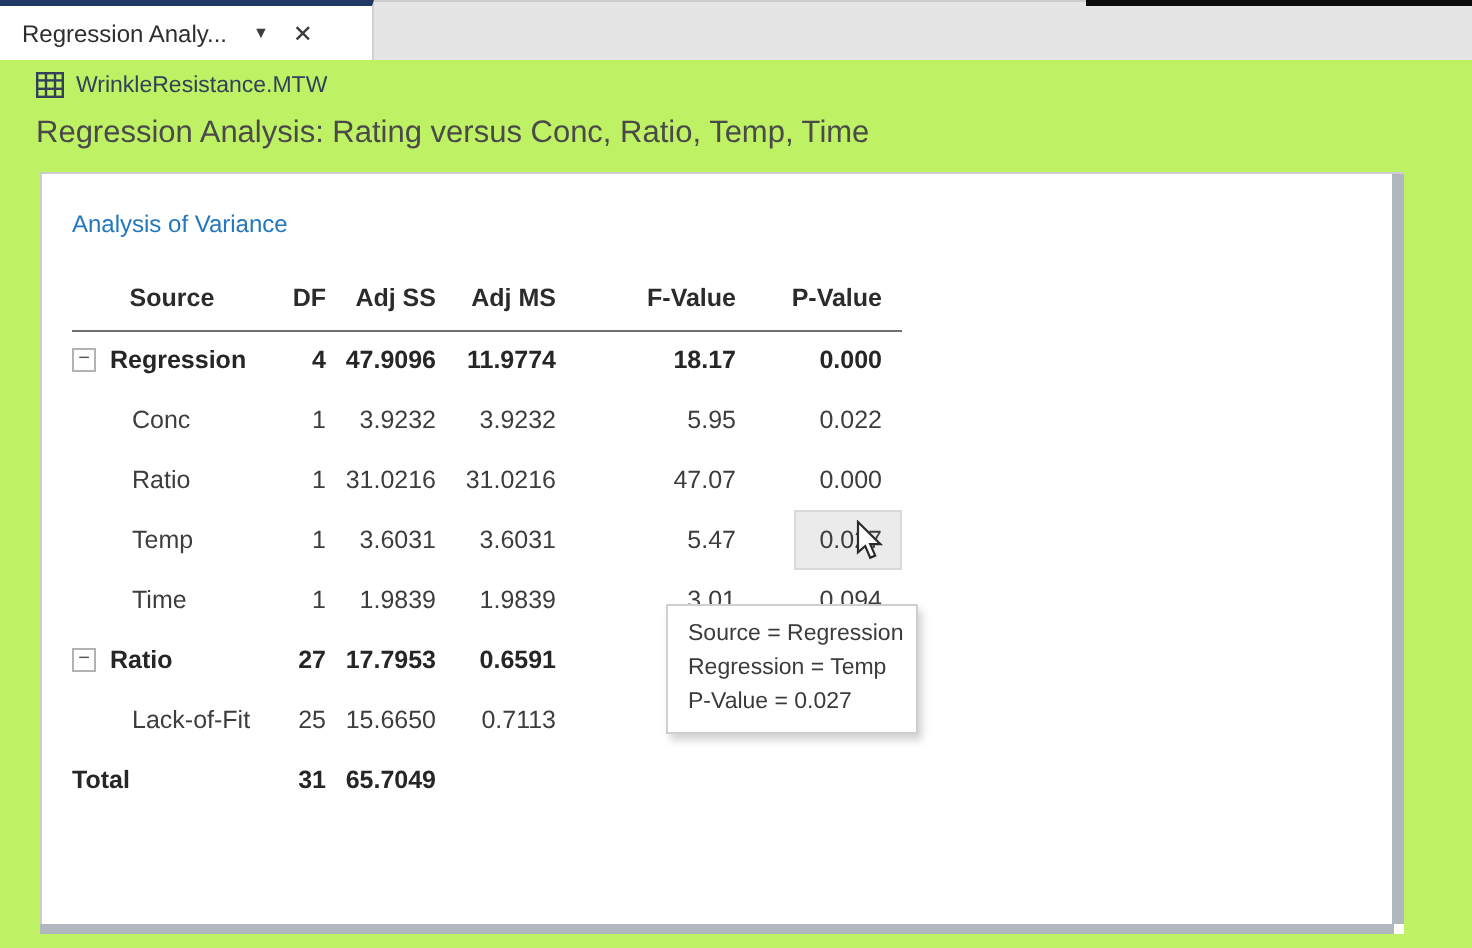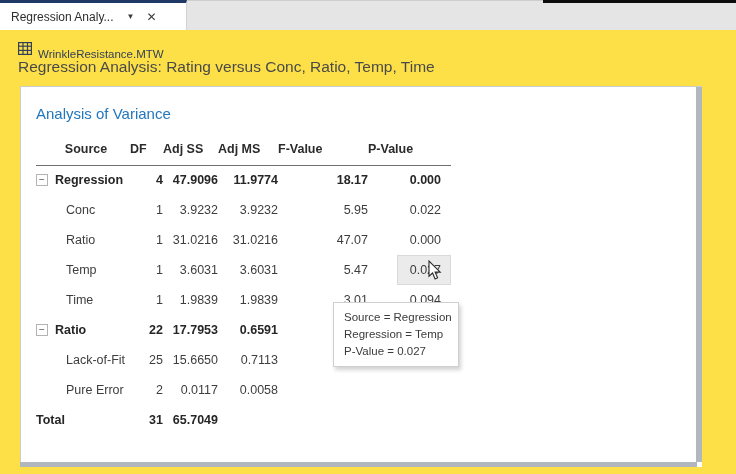--- a/index.html
+++ b/index.html
@@ -1,50 +1,50 @@
 <!DOCTYPE html>
 <html style="--accent: #1f3864; --heading: #2277bd; --strip_bg: #e5e5e5; --top_black: #0c0c0c; --scrollbar: #b1b7be; --panel_border: #cccccc; --header_rule: #707070; --file_navy: #32405a; --highlight_bg: #ebebeb; --highlight_border: #d9d9d9; --tooltip_border: #cfcfcf;"><head>
 <meta charset="utf-8">
 <style>
   * { margin:0; padding:0; box-sizing:border-box; }
   html,body { background:#fff; }
   body { font-family:"Liberation Sans", sans-serif; }
-  .stage { position:relative; width:736px; height:474px; background:#fde047; overflow:hidden; }
+  .stage { position:relative; width:736px; height:474px; background:#bef264; overflow:hidden; }
 
   
   .tab-strip { position:absolute; left:0; top:0; width:736px; height:30px;
     background:var(--strip_bg); border-top:1px solid #cdcdcd; }
   .top-black { position:absolute; left:543px; top:0; width:193px; height:3px;
     background:var(--top_black); }
   .tab { position:absolute; left:0; top:0; width:187px; height:30px; background:#fff;
     border-top:3px solid var(--accent); border-right:1px solid #d2d2d2;
     display:flex; align-items:center; padding:0 11px; }
   .tab-label { font-size:12px; color:#2e2e2e; white-space:nowrap; }
   .tab-caret { font-size:8px; color:#3c3c3c; margin-left:13px; }
   .tab-close { font-size:12px; color:#3c3c3c; margin-left:12px; line-height:1; }
 
   
   .file-row { position:absolute; left:18px; top:36px; display:flex; align-items:center; gap:6px; }
-  .file-label { font-size:11.5px; color:var(--file_navy);margin-top:12px; }
+  .file-label { font-size:11.5px; color:var(--file_navy); }
   .page-title { position:absolute; left:18px; top:58px; font-size:15.5px; color:#4a4a4a;text-align:center; }
 
   
   .panel { position:absolute; left:20px; top:86px; width:682px; height:381px;
     background:#fff; border-left:1px solid var(--panel_border); border-top:1px solid var(--panel_border); }
   .vscroll { position:absolute; left:696px; top:87px; width:6px; height:375px; background:var(--scrollbar); }
   .hscroll { position:absolute; left:20px; top:462px; width:677px; height:5px; background:var(--scrollbar); }
 
-  .aov-heading { position:absolute; left:36px; top:105px; font-size:15px; color:var(--heading); }
+  .aov-heading { position:absolute; left:36px; top:105px; font-size:12px; color:var(--heading); }
 
   
   table.anova { position:absolute; left:36px; top:133px; border-collapse:collapse;
     font-size:12.5px; color:#3d3d3d; table-layout:fixed; }
   col.c-src{width:94px;} col.c-df{width:33px;} col.c-ss{width:55px;}
   col.c-ms{width:60px;} col.c-f{width:90px;} col.c-p{width:83px;}
-  thead th { height:32px; font-weight:bold; color:#2b2b2b; text-align:left;
+  thead th { height:32px; font-weight:bold; color:#2b2b2b; text-align:right;
     border-bottom:1px solid var(--header_rule); vertical-align:middle; padding:0; }
   thead th.src { text-align:center; padding-left:6px; }
   thead th.pcol { padding-right:10px; }
   tbody td { height:30px; vertical-align:middle; text-align:right; padding:0; }
   tbody td.src { text-align:left; }
   tbody td.pcol { padding-right:10px; }
   tr.bold td, tr.bold .src-label { font-weight:bold; color:#262626; }
   .src-wrap { display:flex; align-items:center; }
   .src-wrap.child { padding-left:30px; }
   .collapse-box { display:inline-flex; align-items:center; justify-content:center;
@@ -177,47 +177,35 @@
           <td>3.01</td>
           <td class="pcol"><span>0.094</span></td>
         </tr>
         <tr class="bold">
           <td class="src">
             <div class="src-wrap">
               <span class="collapse-box">−</span>
               <span class="src-label">Ratio</span>
             </div>
           </td>
-          <td>22</td>
+          <td>27</td>
           <td>17.7953</td>
           <td>0.6591</td>
           <td></td>
           <td class="pcol"><span></span></td>
         </tr>
         <tr>
           <td class="src">
             <div class="src-wrap child">
               <span class="src-label">Lack-of-Fit</span>
             </div>
           </td>
           <td>25</td>
           <td>15.6650</td>
           <td>0.7113</td>
-          <td></td>
-          <td class="pcol"><span></span></td>
-        </tr>
-        <tr>
-          <td class="src">
-            <div class="src-wrap child">
-              <span class="src-label">Pure Error</span>
-            </div>
-          </td>
-          <td>2</td>
-          <td>0.0117</td>
-          <td>0.0058</td>
           <td></td>
           <td class="pcol"><span></span></td>
         </tr>
         <tr class="bold">
           <td class="src">
             <div class="src-wrap">
               <span class="src-label">Total</span>
             </div>
           </td>
           <td>31</td>

